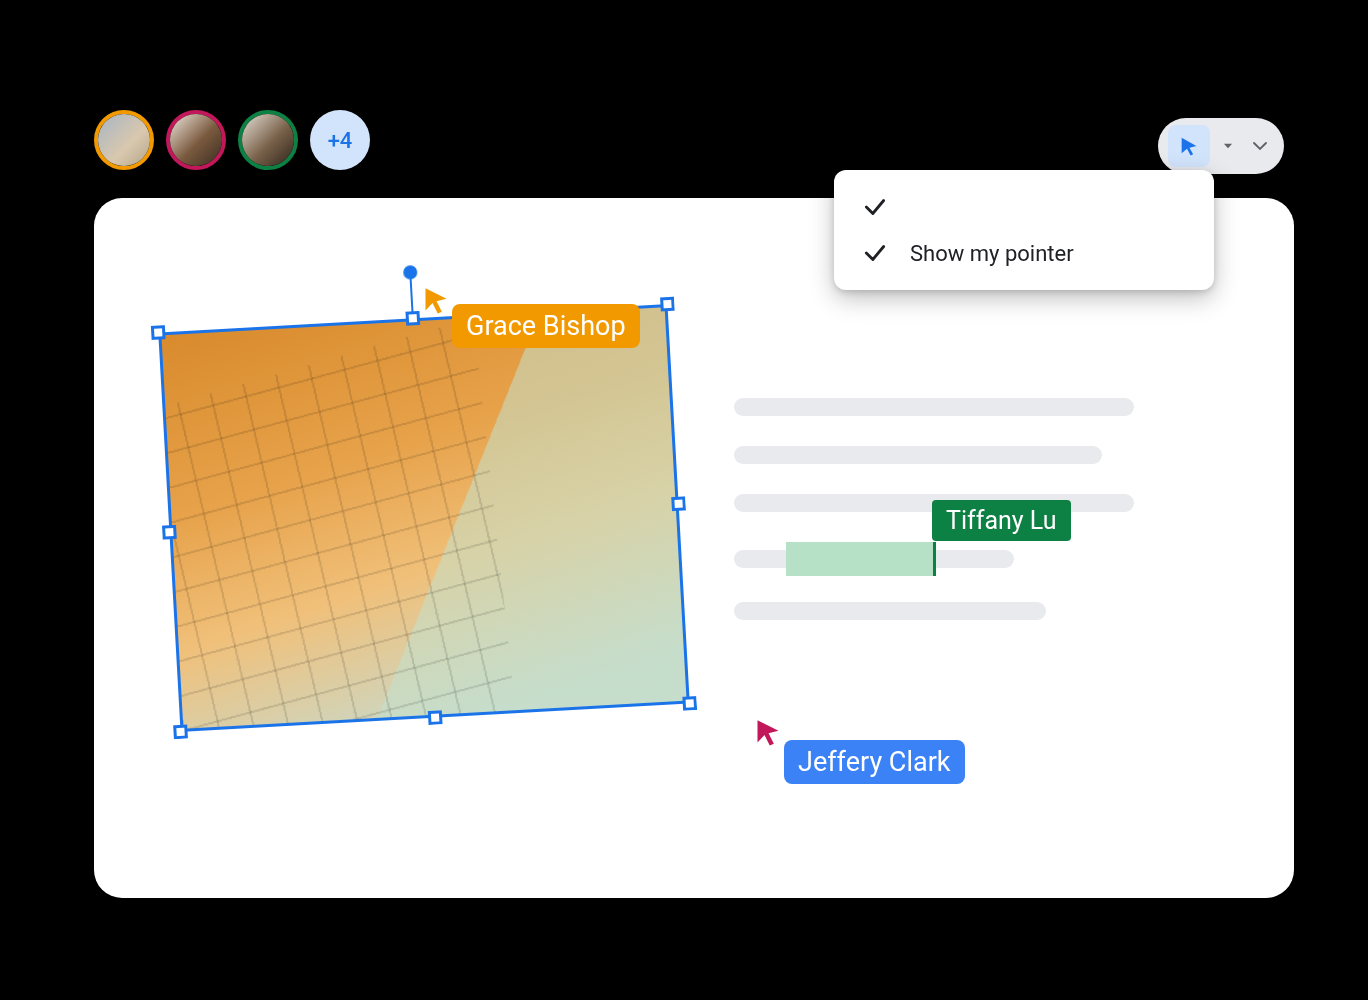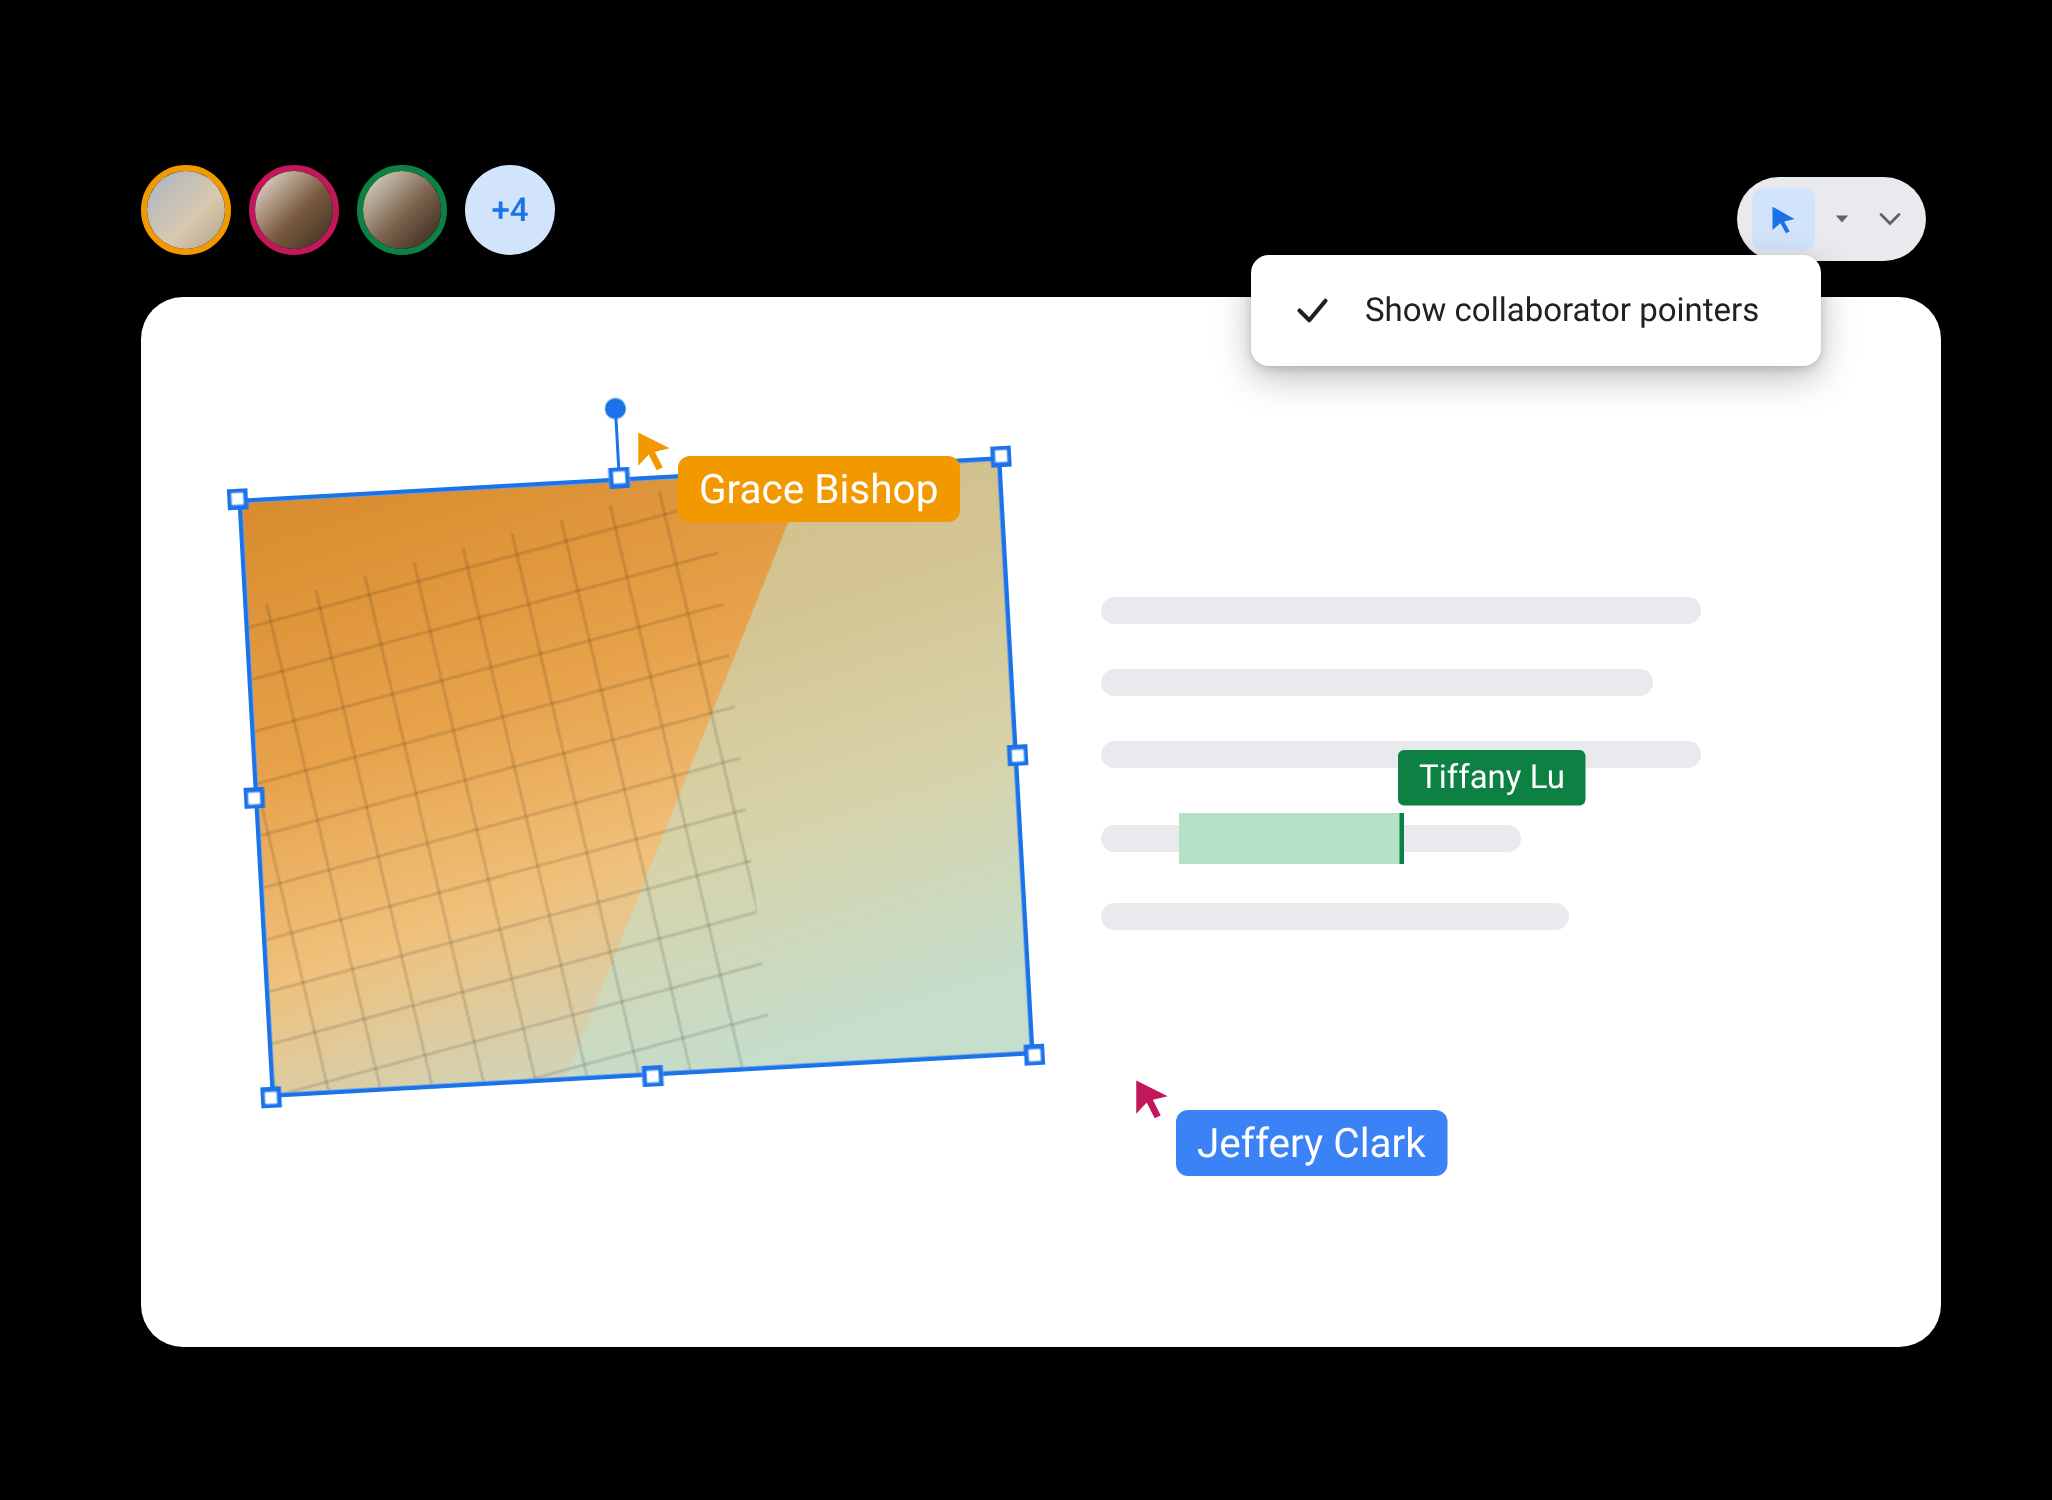--- a/index.html
+++ b/index.html
@@ -214,21 +214,21 @@
     background: #b7e1c7;
     border-right: 3px solid #0d8043;
   }
   .tiff-label{
     position:absolute;
     left: 198px;
     top: -42px;
     background:#0d8043;
     color:#fff;
     padding:6px 14px;
-    font-size:22px;
+    font-size:25px;
     border-radius:4px;
   }
 </style>
 </head>
 <body>
 
 <div class="stage">
 
   <div class="avatars">
     <div class="avatar avatar-0">
@@ -309,17 +309,24 @@
 
   </div>
 
   <div class="menu">
     <div class="menu-item">
       <span class="check">
         <svg width="26" height="26" viewBox="0 0 24 24">
             <path d="M4 12 L10 18 L20 6" stroke="#202124" stroke-width="2.6" fill="none" stroke-linecap="round" stroke-linejoin="round"></path>
           </svg>
       </span>
-      <span>Show collaborator pointers</span>
+    </div>
+    <div class="menu-item">
+      <span class="check">
+        <svg width="26" height="26" viewBox="0 0 24 24">
+            <path d="M4 12 L10 18 L20 6" stroke="#202124" stroke-width="2.6" fill="none" stroke-linecap="round" stroke-linejoin="round"></path>
+          </svg>
+      </span>
+      <span>Show my pointer</span>
     </div>
   </div>
 
 </div>
 
 </body></html>

